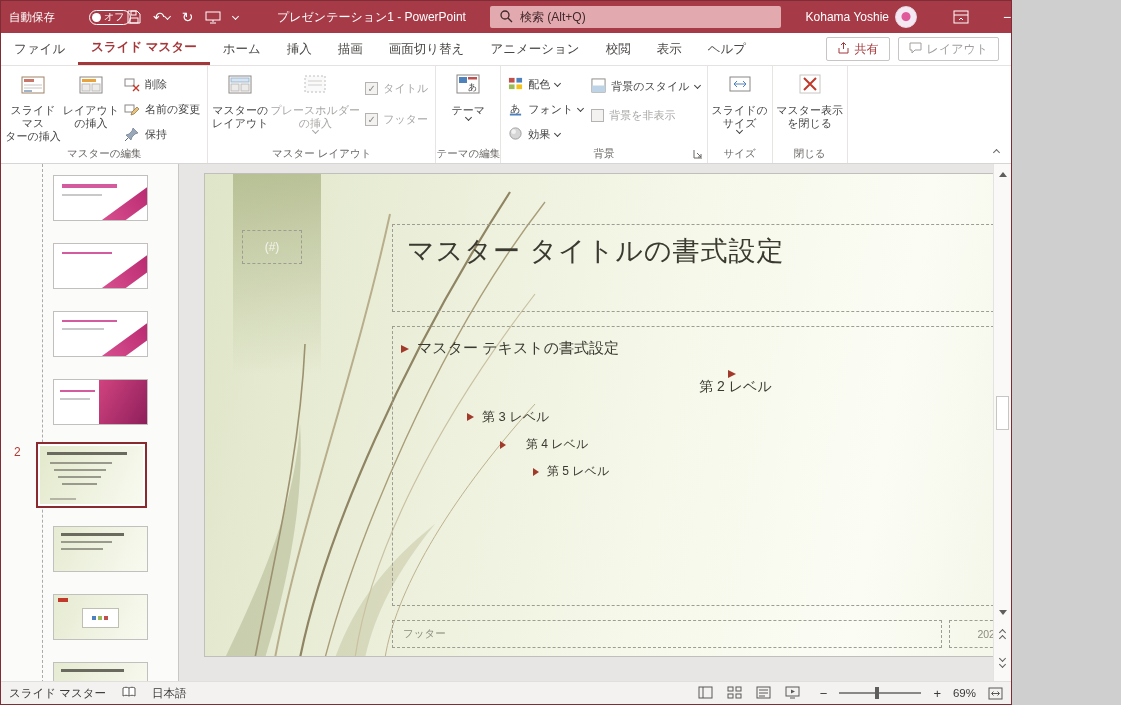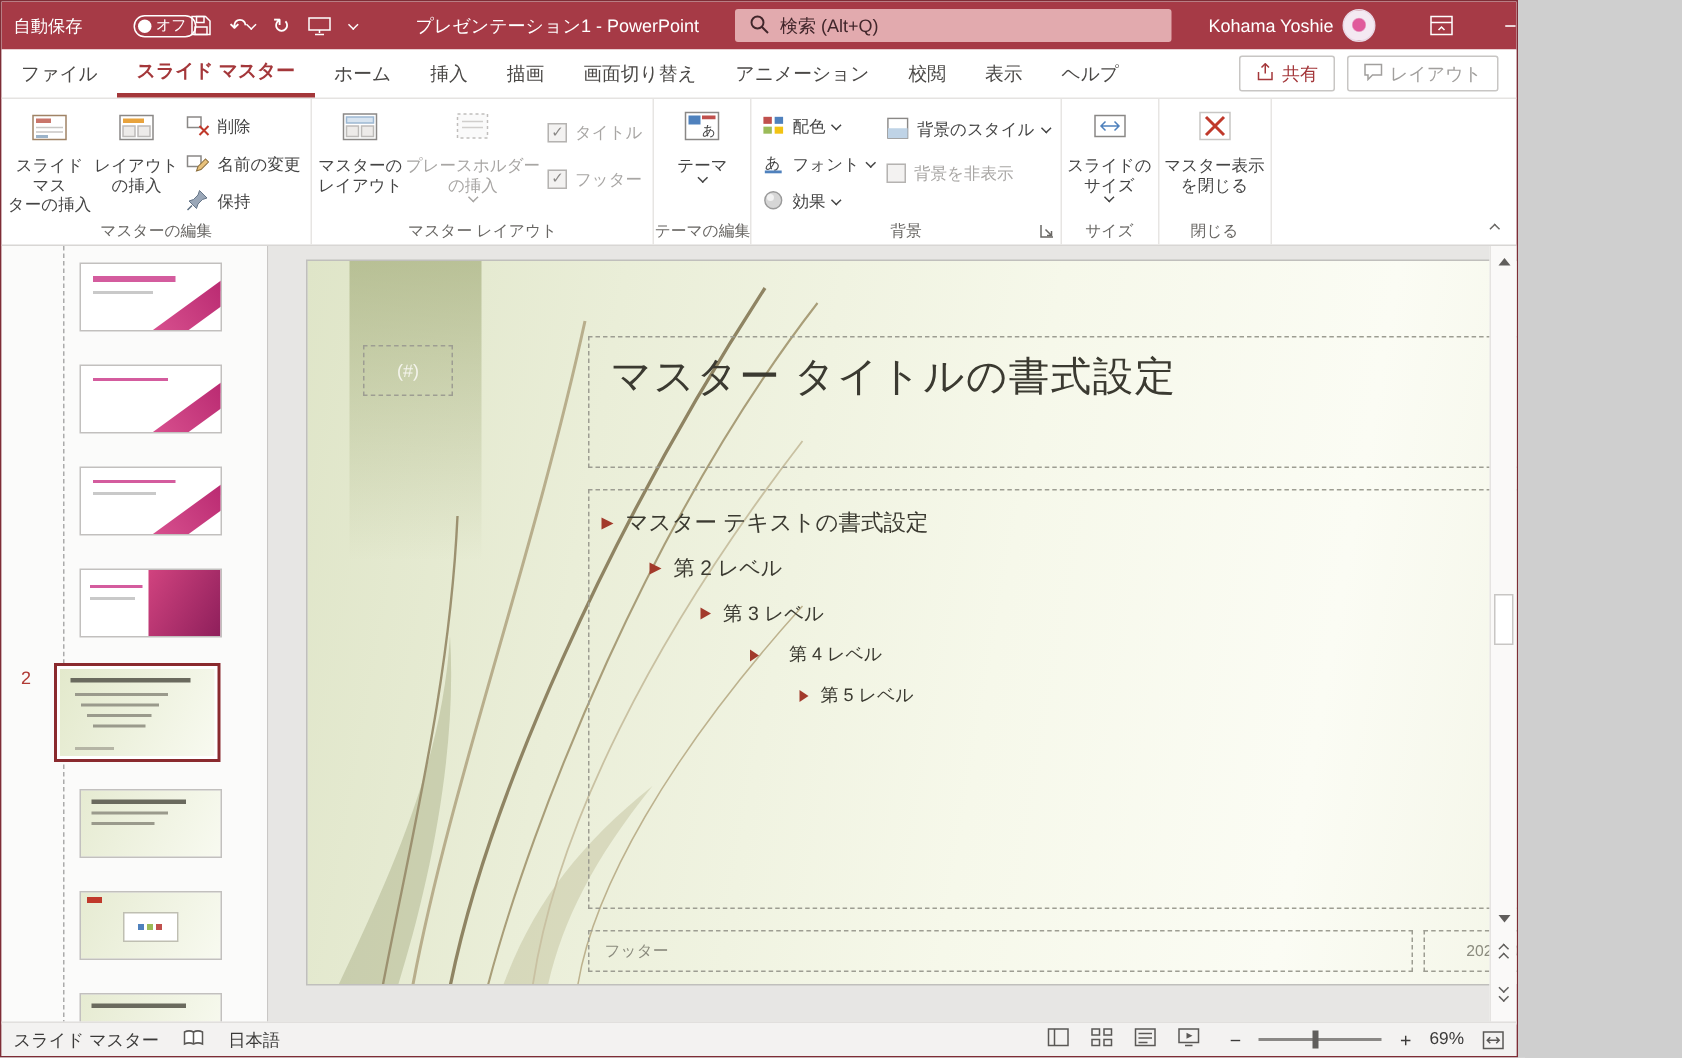--- a/index.html
+++ b/index.html
@@ -100,21 +100,21 @@
   .ph { position:absolute; border:1px dashed #9D9D92; }
   .num-ph { left:37px; top:56px; width:60px; height:34px; display:flex; align-items:center;
             justify-content:center; color:#F4F4EC; font-size:12px; }
   .title-ph { left:187px; top:50px; width:647px; height:88px; padding:8px 14px; }
   .title-ph .t { font-size:27px; color:#3B3A31; letter-spacing:1px; }
   .body-ph { left:187px; top:152px; width:647px; height:280px; padding-top:4px; }
   .row { display:flex; align-items:center; color:#3B3A31; }
   .bullet { width:0; height:0; border-top:4.5px solid transparent; border-bottom:4.5px solid transparent;
             border-left:8px solid #A23A2B; margin-right:8px; flex:none; }
   .r1 { margin:8px 0 0 8px;  font-size:15px; }
-  .r2 { margin:12px 0 12px 40px; font-size:14px; }
+  .r2 { margin:12px 0 12px 40px; font-size:14px;flex-direction:column; }
   .r3 { margin:11px 0 0 74px; font-size:13px; }  .r3 .bullet{ border-left-width:7px; }
   .r4 { margin:10px 0 0 107px; font-size:12px;gap:12px; } .r4 .bullet{ border-left-width:6px; }
   .r5 { margin:10px 0 0 140px; font-size:12px; } .r5 .bullet{ border-left-width:6px; }
   .footer-ph { left:187px; top:446px; width:550px; height:28px; color:#8B8B7E; font-size:10.5px;
                display:flex; align-items:center; padding:0 10px; }
   .date-ph { left:744px; top:446px; width:90px; height:28px; color:#8B8B7E; font-size:10.5px;
              display:flex; align-items:center; justify-content:flex-end; padding:0 8px; }
 
   
   .vscroll { position:absolute; right:0; top:163px; width:18px; height:519px; background:#FAF9F8;

